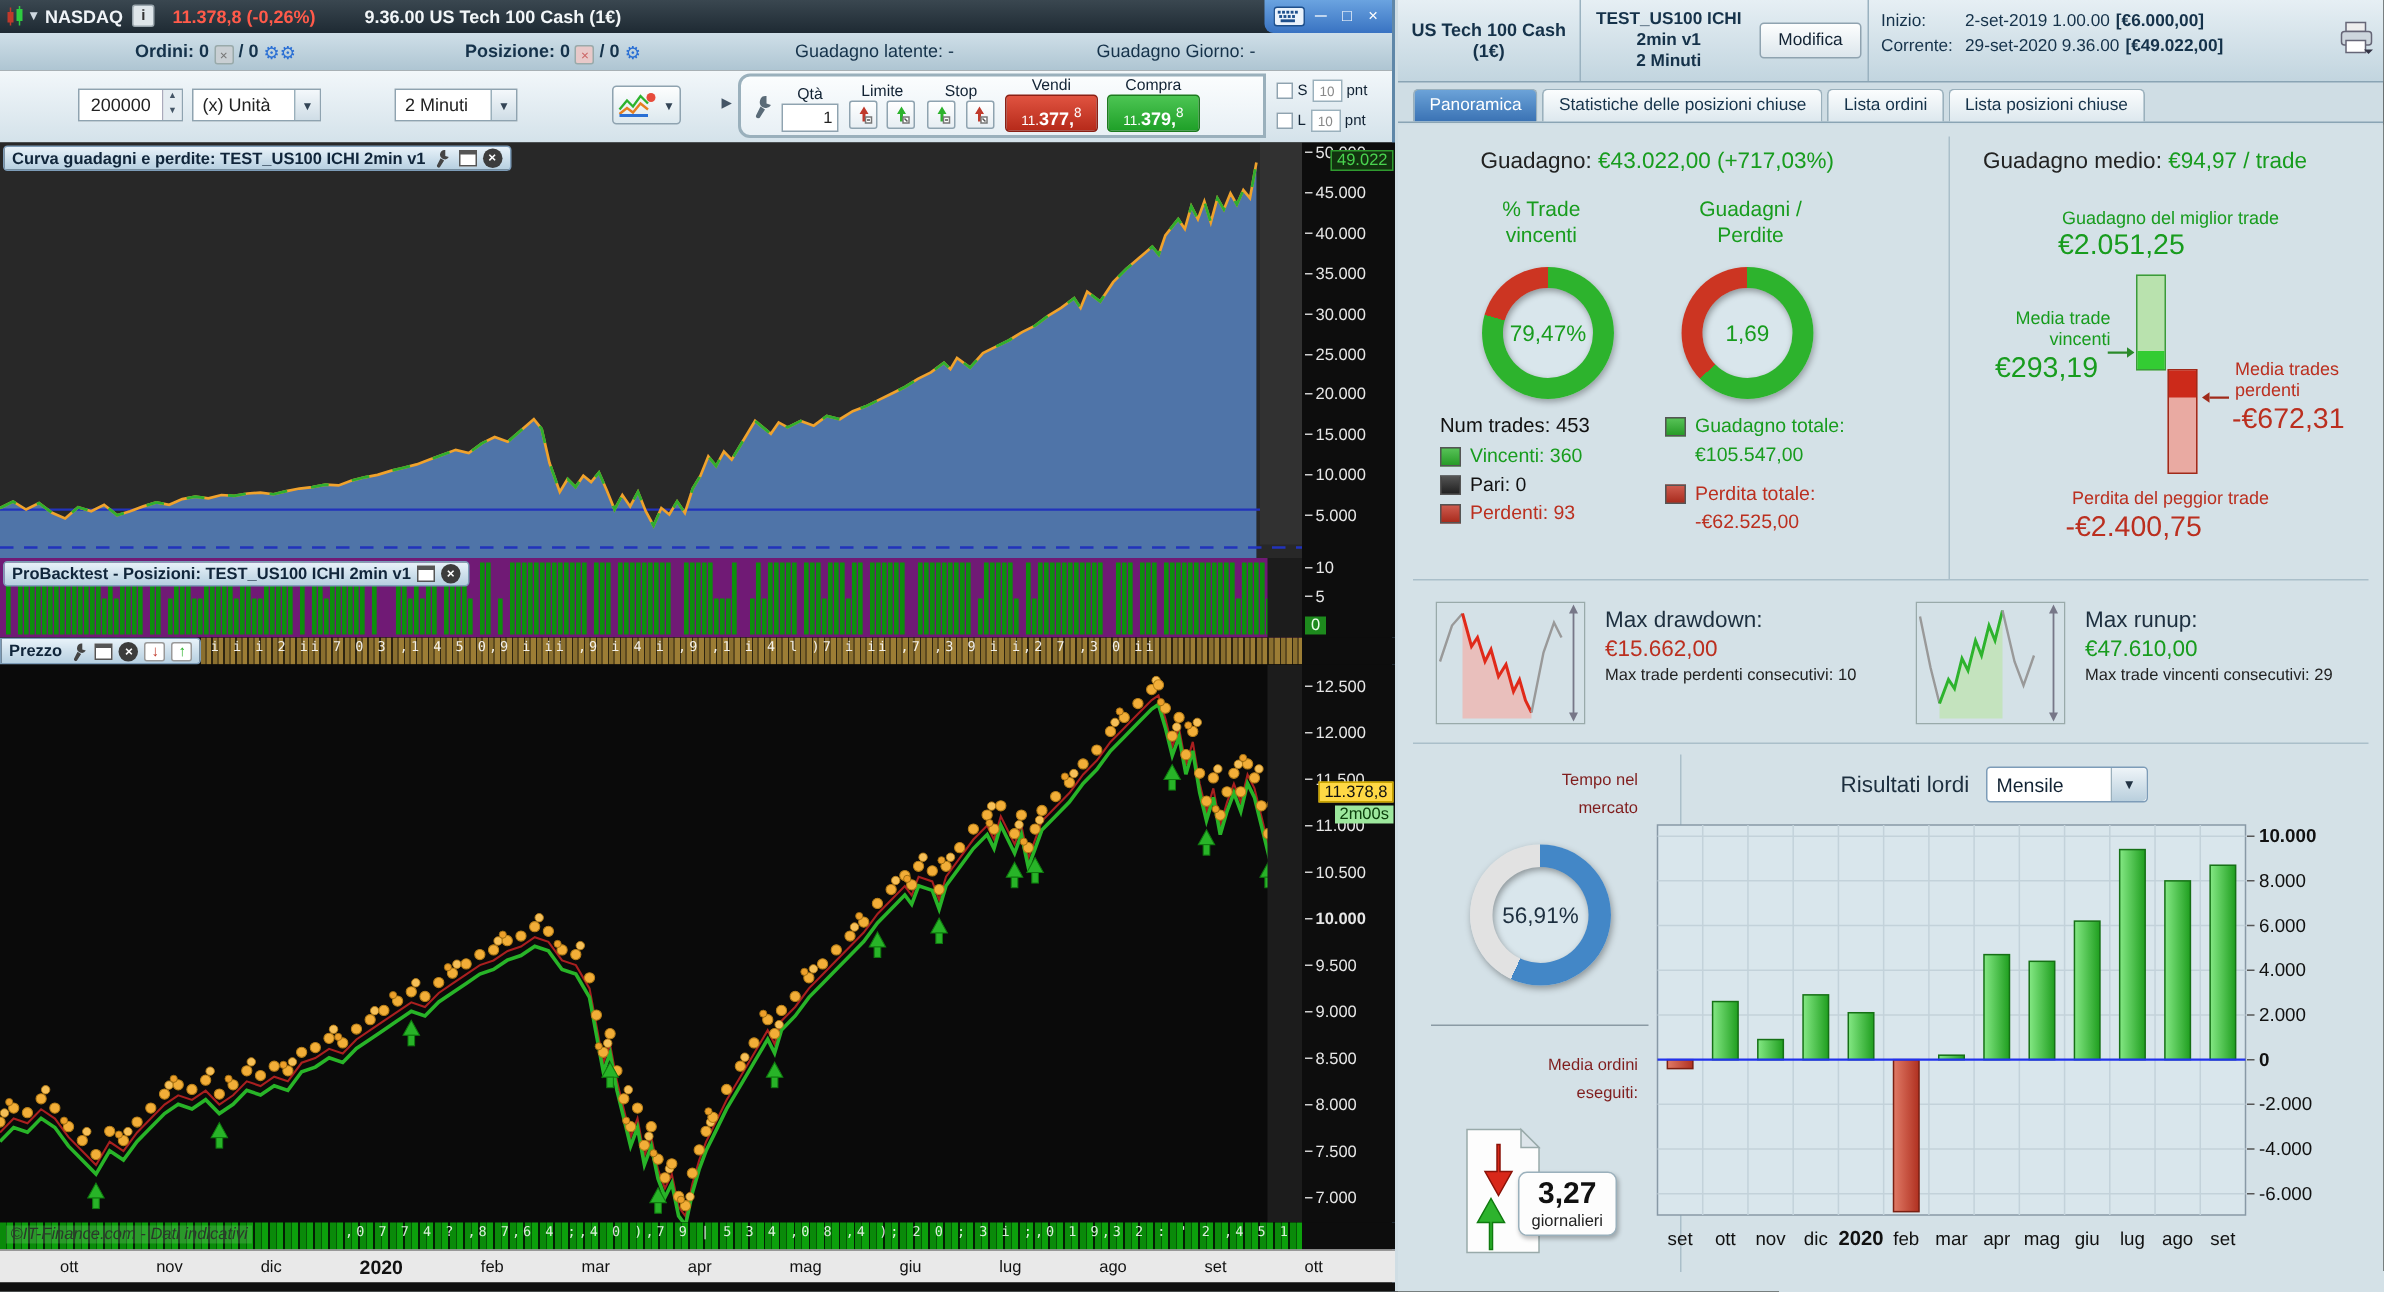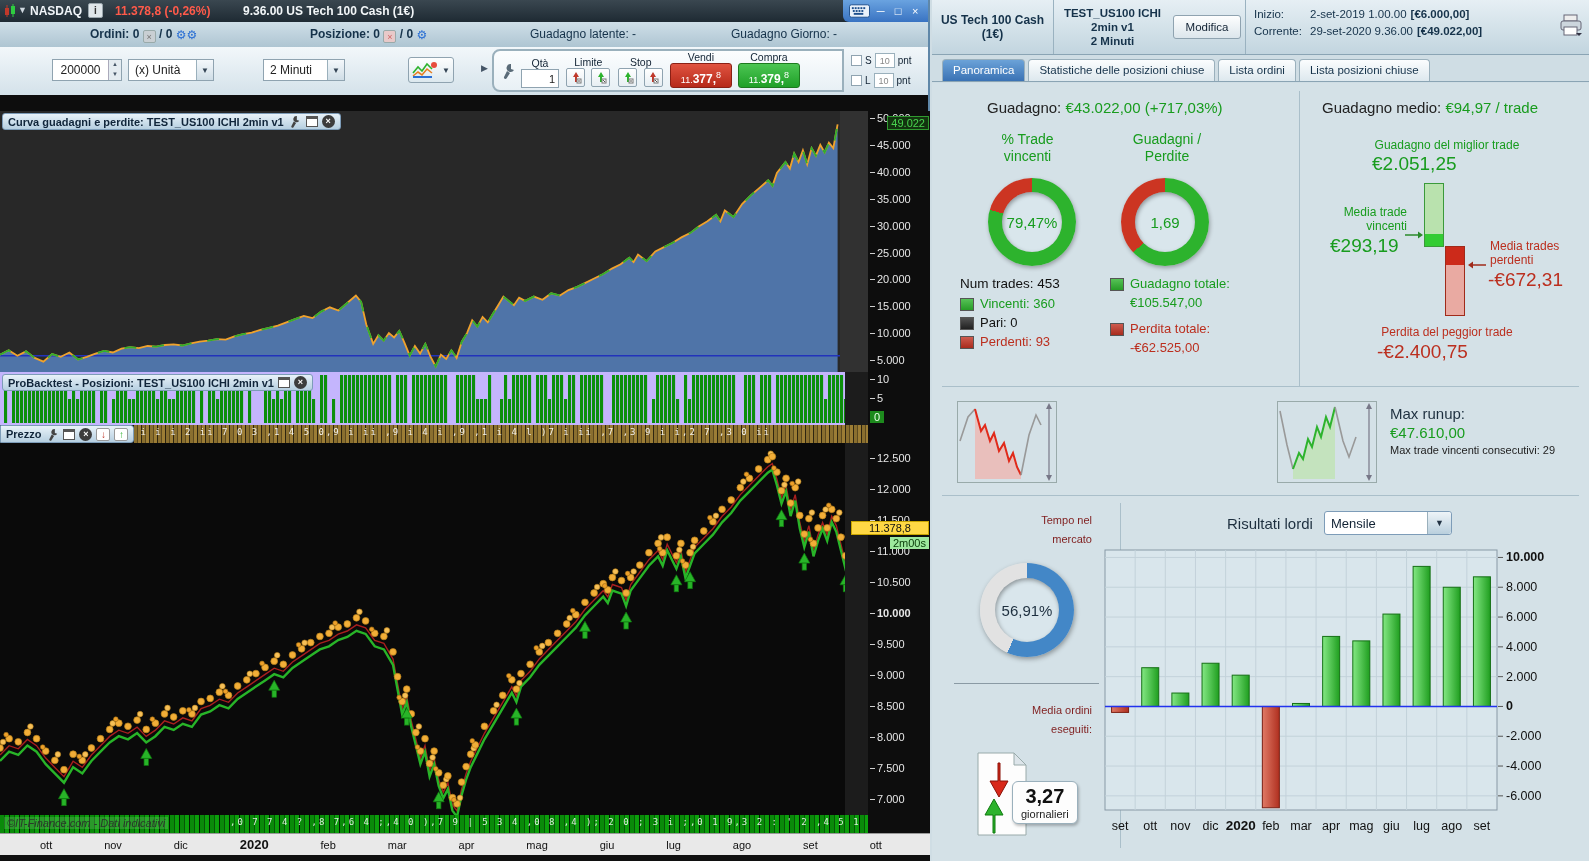--- a/index.html
+++ b/index.html
@@ -48,21 +48,21 @@
   .chartRow{position:absolute;left:0;width:930px;display:flex;}
   .plotArea{position:relative;width:868px;overflow:hidden;}
   .axisCol{position:relative;width:62px;background:#0d0d0d;font-size:11px;color:#e6e6e6;}
   .tick{position:absolute;left:2px;white-space:nowrap;}
   .tick::before{content:"";display:inline-block;width:5px;height:1px;background:#cfcfcf;vertical-align:3px;margin-right:2px;}
   .pill{position:absolute;left:2px;top:2px;z-index:5;background:linear-gradient(#e8f2f9,#b6cfe0);border:1px solid #7d9cb8;border-radius:3px;padding:1px 5px;font-size:11px;font-weight:bold;color:#10253a;display:flex;align-items:center;gap:4px;}
   .pillIcon{display:inline-flex;width:14px;height:13px;align-items:center;justify-content:center;cursor:pointer;}
   .closeDot{width:13px;height:13px;border-radius:50%;background:#3c3c3c;color:#fff;font-size:9px;line-height:13px;text-align:center;cursor:pointer;}
   .winIcon{width:12px;height:11px;background:#fff;border:1px solid #555;border-top:3px solid #555;cursor:pointer;}
   .greenLabel{position:absolute;right:1px;background:#12330f;border:1px solid #2f9a2f;color:#49d34f;font-size:11px;padding:0 3px;z-index:4;}
-  .yellowLabel{position:absolute;right:1px;background:#ffd845;color:#111;font-size:11px;padding:0 17px;z-index:4;border:1px solid #c8a400;}
+  .yellowLabel{position:absolute;right:1px;background:#ffd845;color:#111;font-size:11px;padding:0 3px;z-index:4;border:1px solid #c8a400;}
   .countLabel{position:absolute;right:1px;background:#9de89d;color:#0c400c;font-size:11px;padding:0 3px;z-index:4;}
   .greenBox{position:absolute;left:2px;background:#1d8a1d;color:#eaffea;font-size:11px;padding:0 4px;z-index:4;}
   .stripText{position:absolute;left:150px;top:2px;width:700px;white-space:nowrap;overflow:hidden;color:rgba(255,255,255,0.9);font-size:9px;letter-spacing:2px;font-family:"DejaVu Sans Mono",monospace;}
   .tanStrip{flex:1;background:repeating-linear-gradient(90deg,#8a6f2f 0 3px,#5d4a1f 3px 4px,#9c7d35 4px 7px,#2e2510 7px 8px);position:relative;}
   .greenStrip{background:repeating-linear-gradient(90deg,#0a8a0a 0 4px,#065806 4px 5px,#0ca00c 5px 9px,#031f03 9px 10px);position:relative;}
   .watermark{position:absolute;left:4px;top:2px;font-size:11px;font-style:italic;color:#2a3a2a;background:rgba(140,200,140,0.25);padding:0 3px;white-space:nowrap;z-index:3;}
   .timelineRow{position:absolute;left:0;top:833px;width:930px;height:22px;background:#e9e9e9;border-top:1px solid #999;display:flex;align-items:center;justify-content:space-between;padding:0 48px 0 40px;font-size:11px;color:#111;}
   .timelineRow .yr{font-weight:bold;font-size:13px;}
   .botFill{position:absolute;left:0;top:855px;width:930px;height:6px;background:#101010;}
   
@@ -102,21 +102,21 @@
   .miniChart{position:absolute;}
   .tmTitle{position:absolute;font-size:11px;color:#7f1d1d;text-align:right;line-height:19px;}
   .tDonut{position:absolute;width:94px;height:94px;border-radius:50%;box-shadow:1px 2px 5px rgba(0,0,0,0.35);}
   .tDonut::after{content:"";position:absolute;inset:15px;background:#d9e6ec;border-radius:50%;box-shadow:inset 1px 2px 4px rgba(0,0,0,0.35);}
   .tDonut .donVal{color:#1d2f3f;}
   .hdivSmall{position:absolute;left:22px;top:600px;width:145px;height:1px;background:#8a9aa4;}
   .badge{position:absolute;background:#fdfdfd;border:1px solid #9ab0bc;border-radius:6px;box-shadow:1px 2px 3px rgba(0,0,0,0.25);text-align:center;padding:3px 8px;}
   .badge .bval{font-size:20px;font-weight:bold;color:#111;}
   .badge .bunit{font-size:11px;color:#222;}
   .rlTitle{position:absolute;font-size:15px;color:#1d2f3f;}
-  .rlCombo{position:absolute;width:128px;height:24px;background:#fff;border:1px solid #7d9cb8;border-radius:3px;display:flex;align-items:center;font-size:13px;color:#123;justify-content:flex-end;}
+  .rlCombo{position:absolute;width:108px;height:24px;background:#fff;border:1px solid #7d9cb8;border-radius:3px;display:flex;align-items:center;font-size:13px;color:#123;justify-content:flex-end;}
   .rlCombo .lbl{flex:1;padding-left:6px;}
   .rlCombo .dd{width:24px;height:100%;background:linear-gradient(#eef4f8,#b9cfdd);border-left:1px solid #9ab0bc;display:flex;align-items:center;justify-content:center;font-size:9px;color:#234;border-radius:0 3px 3px 0;cursor:pointer;}
 </style>
 </head>
 <body>
 
 <div class="screen">
 
   <div class="left">
 
@@ -253,21 +253,21 @@
           </div>
         <div class="slRow">
             <span class="cbx"></span>
             <span>L</span>
             <span class="valBox">10</span>
             <span>pnt</span>
           </div>
       </div>
     </div>
 
-    <div class="chartRow" style="top:111px;height:277px">
+    <div class="chartRow" style="top:95px;height:277px">
       <div class="plotArea" style="background:#282828">
         <div class="pill">
           <span>Curva guadagni e perdite: TEST_US100 ICHI 2min v1</span>
           <span class="pillIcon">
               <svg width="11" height="13" viewBox="0 0 14 16">
                 <path d="M10 1 a4 4 0 1 0 3 6 l-3 -1 0 -3 z M6 8 L3 14 a1.5 1.5 0 0 0 2.5 1.5 L9 10 Z" fill="#444"></path>
               </svg>
             </span>
           <span class="winIcon"></span>
           <span class="closeDot">×</span>
@@ -290,21 +290,21 @@
           <span class="tick" style="top: 108.642px;">30.000</span>
           <span class="tick" style="top: 135.535px;">25.000</span>
           <span class="tick" style="top: 162.428px;">20.000</span>
           <span class="tick" style="top: 189.321px;">15.000</span>
           <span class="tick" style="top: 216.214px;">10.000</span>
           <span class="tick" style="top: 243.107px;">5.000</span>
         </div>
     </div>
 
     <div class="chartRow" style="top:372px;height:53px">
-      <div class="plotArea" style="background:#c4b5fd">
+      <div class="plotArea" style="background:#701a75">
         <div class="pill">
           <span>ProBacktest - Posizioni: TEST_US100 ICHI 2min v1</span>
           <span class="winIcon"></span>
           <span class="closeDot">×</span>
         </div>
         <svg id="positions-svg" width="868" height="53" viewBox="0 0 868 53" preserveAspectRatio="none">
             <rect x="4" y="3" width="3.1" height="48" fill="#0c8f0c"></rect>
             <rect x="12" y="3" width="3.1" height="48" fill="#0c8f0c"></rect>
             <rect x="16" y="3" width="3.1" height="48" fill="#0c8f0c"></rect>
             <rect x="20" y="3" width="3.1" height="48" fill="#0c8f0c"></rect>
@@ -906,20 +906,25 @@
       <svg class="miniChart" style="left:25px;top:318px" width="100" height="82" viewBox="0 0 100 82">
         <rect x="0.5" y="0.5" width="99" height="81" fill="none" stroke="#9aa"></rect>
         <polygon points="18,8 24,30 28,24 33,40 37,32 42,50 47,42 52,60 56,52 60,66 64,74 64,78 18,78" fill="#eeb7b2" opacity="0.8"></polygon>
         <polyline points="3,40 11,16 18,8" fill="none" stroke="#999" stroke-width="1.6"></polyline>
         <polyline points="18,8 24,30 28,24 33,40 37,32 42,50 47,42 52,60 56,52 60,66 64,74" fill="none" stroke="#e02a1a" stroke-width="2"></polyline>
         <polyline points="64,74 72,34 79,14 84,24" fill="none" stroke="#999" stroke-width="1.6"></polyline>
         <line x1="92" y1="6" x2="92" y2="76" stroke="#778" stroke-width="1.2"></line>
         <polygon points="92,2 89,8 95,8" fill="#778"></polygon>
           <polygon points="92,80 89,74 95,74" fill="#778"></polygon>
       </svg>
+      <div class="ddBlock" style="left:138px;top:322px">
+        <div>Max drawdown:</div>
+        <div class="red" style="margin-top:2px">€15.662,00</div>
+        <div class="ddSub">Max trade perdenti consecutivi:  10</div>
+      </div>
       <svg class="miniChart" style="left:345px;top:318px" width="100" height="82" viewBox="0 0 100 82">
         <rect x="0.5" y="0.5" width="99" height="81" fill="none" stroke="#9aa"></rect>
         <polygon points="16,68 22,52 26,58 31,38 35,46 40,26 44,36 49,16 53,26 58,6 58,78 16,78" fill="#bfe4b4" opacity="0.8"></polygon>
         <polyline points="3,10 10,44 16,68" fill="none" stroke="#999" stroke-width="1.6"></polyline>
         <polyline points="16,68 22,52 26,58 31,38 35,46 40,26 44,36 49,16 53,26 58,6" fill="none" stroke="#2db32d" stroke-width="2"></polyline>
         <polyline points="58,6 66,40 72,56 79,36" fill="none" stroke="#999" stroke-width="1.6"></polyline>
         <line x1="92" y1="6" x2="92" y2="76" stroke="#778" stroke-width="1.2"></line>
         <polygon points="92,2 89,8 95,8" fill="#778"></polygon>
           <polygon points="92,80 89,74 95,74" fill="#778"></polygon>
       </svg>

